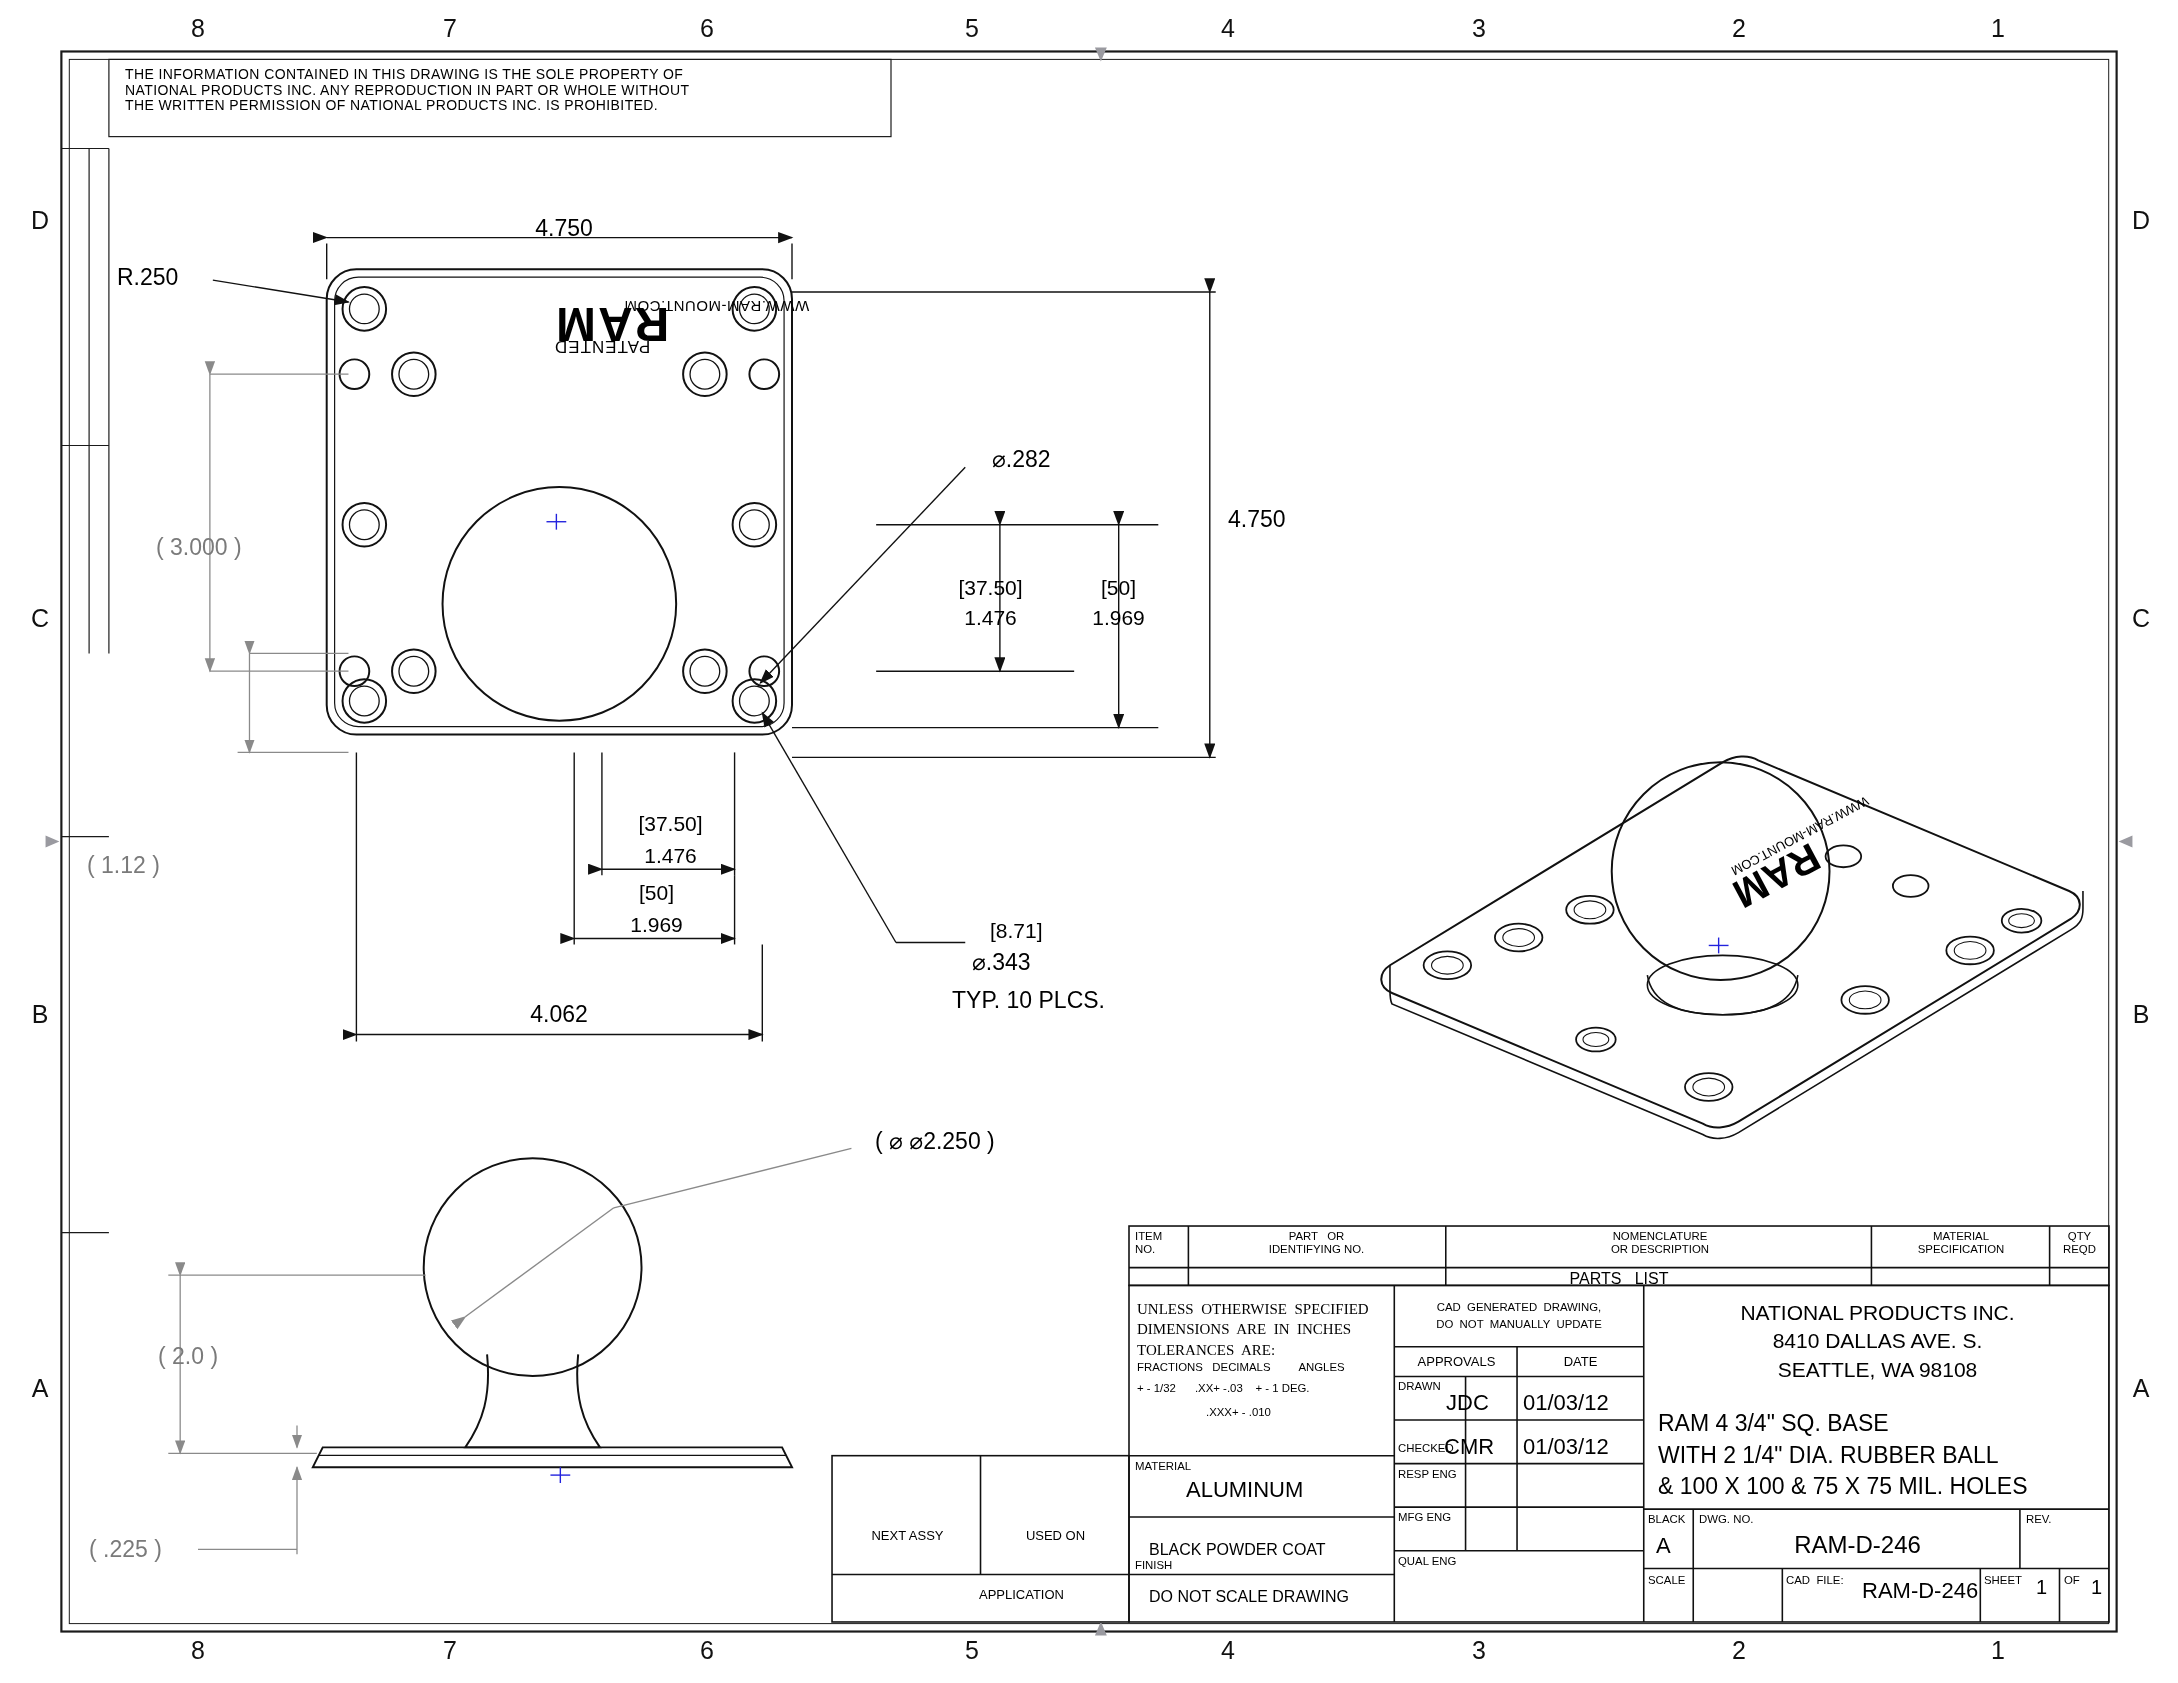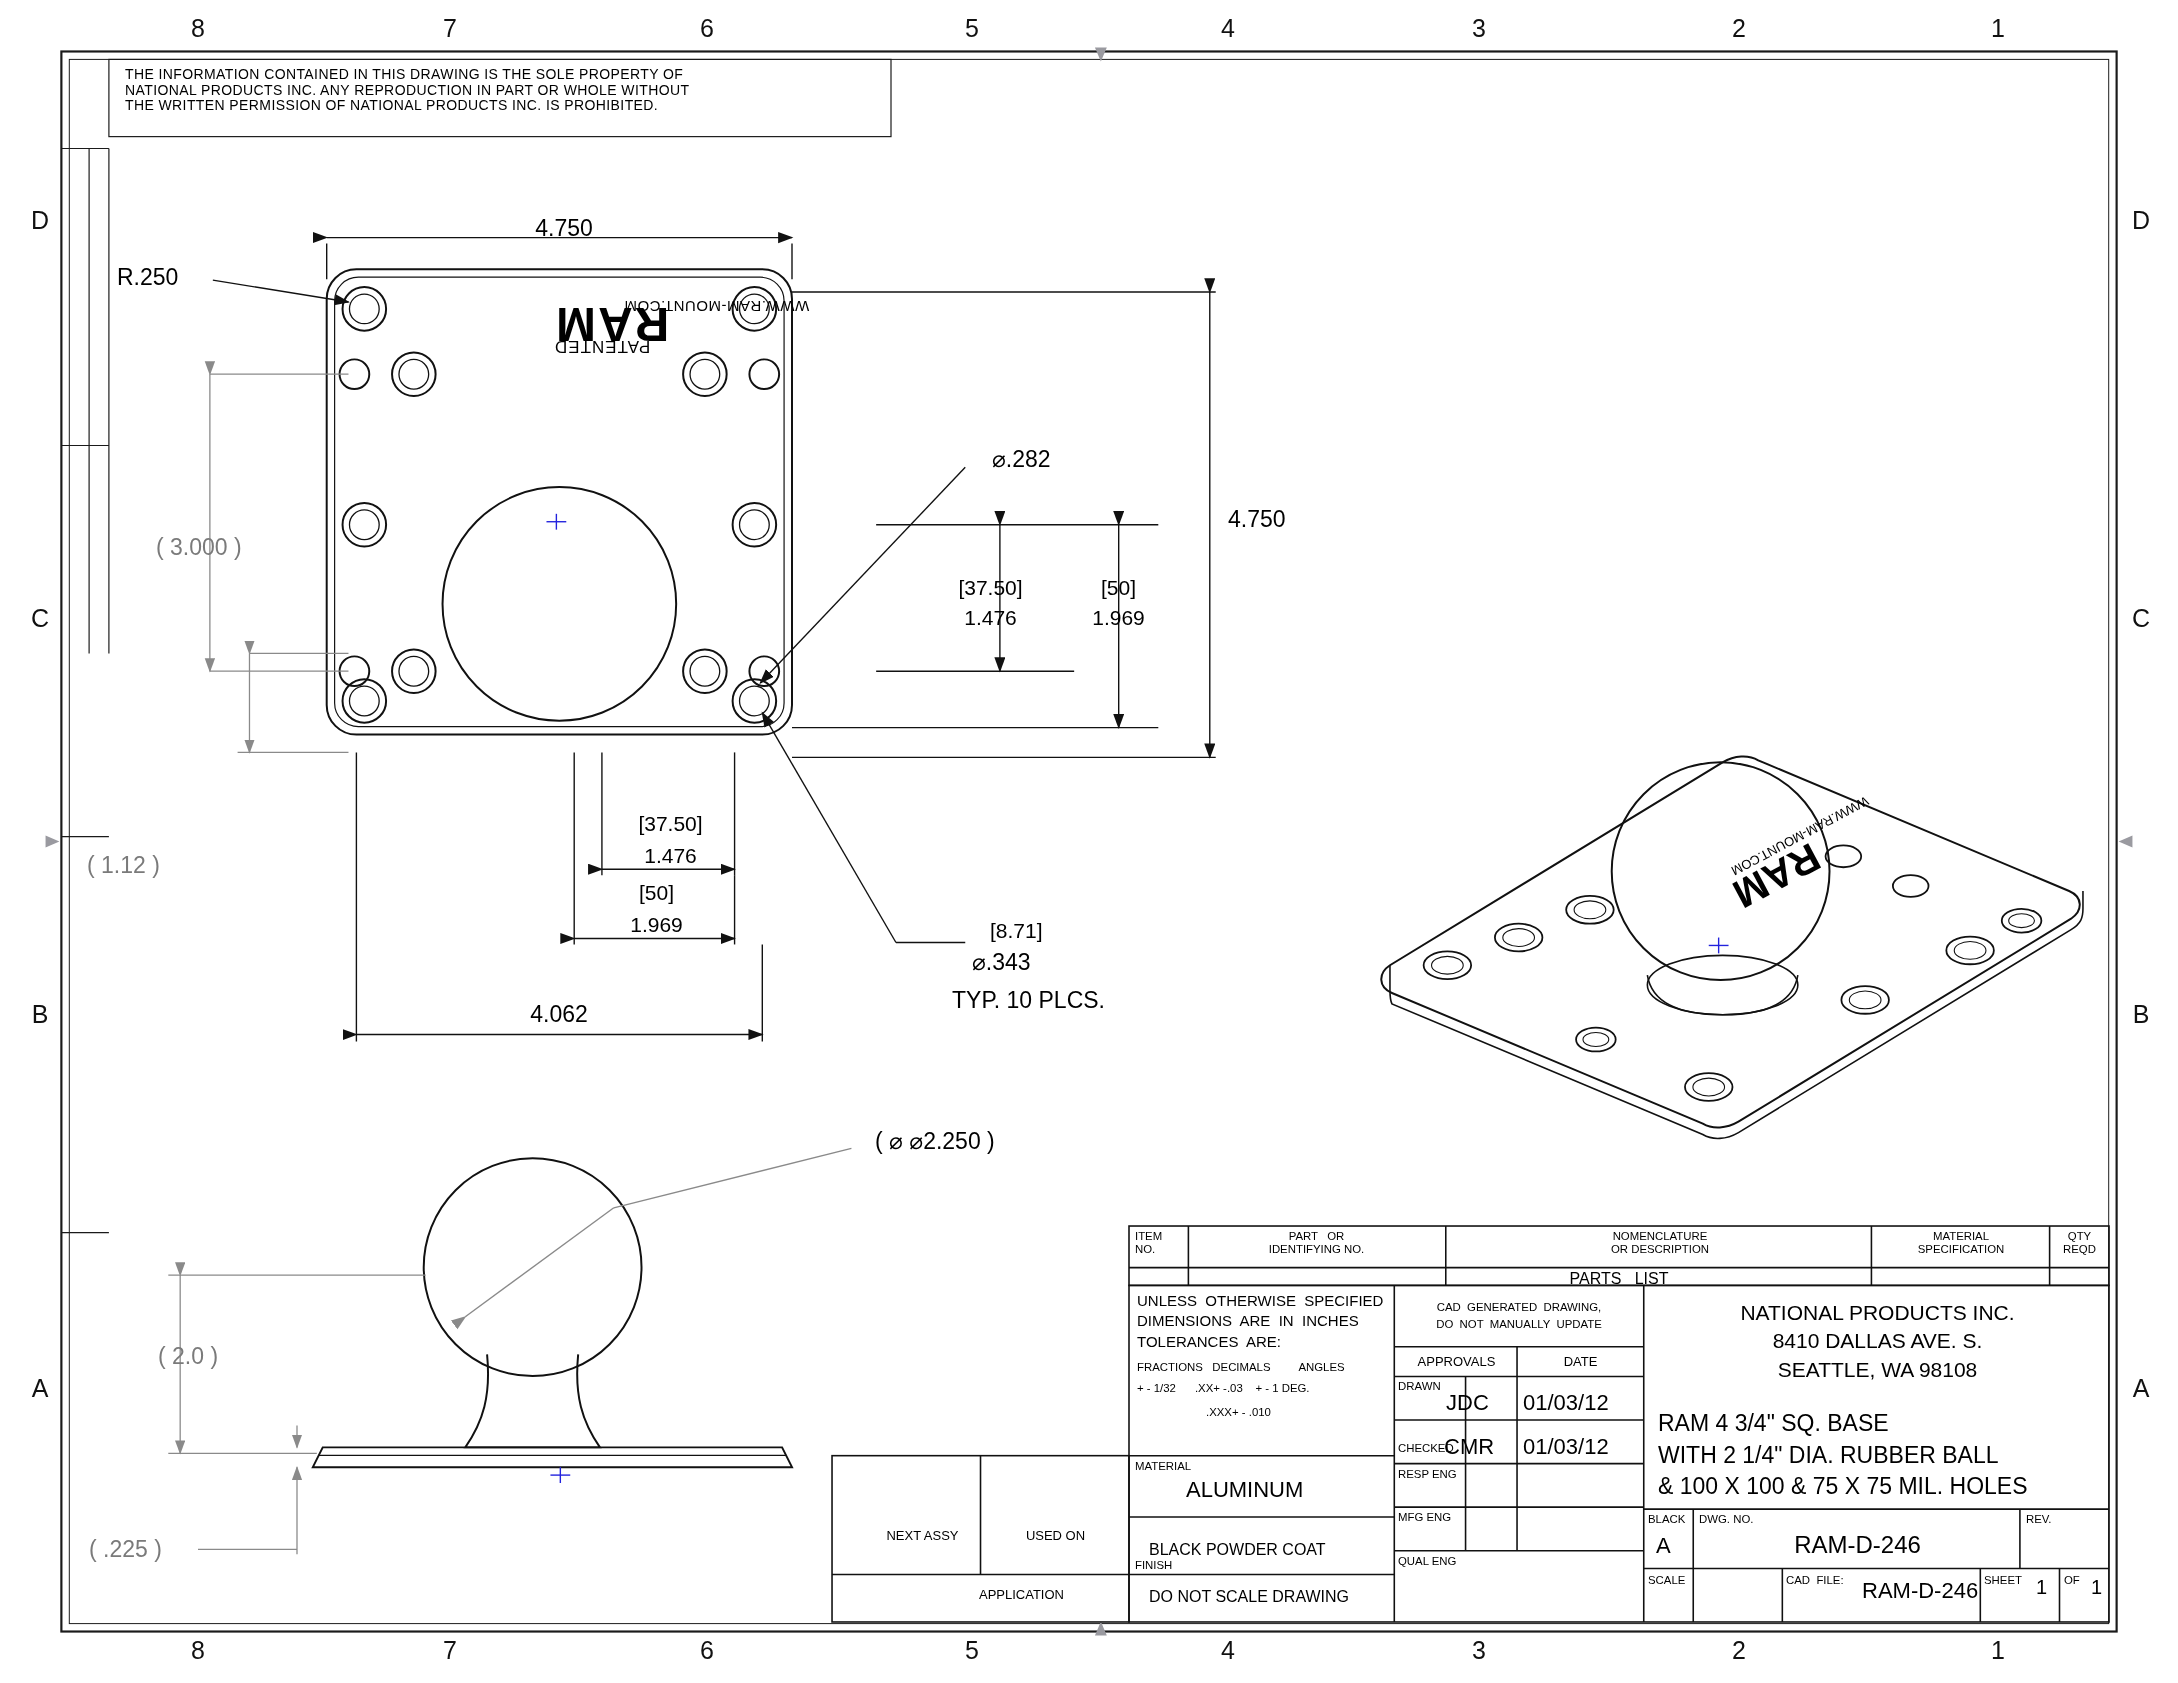--- a/index.html
+++ b/index.html
@@ -348,34 +348,34 @@
     <div class="tbtxt xsmall ctr" style="left:63px;top:4px;width:249px;">PART   OR
 IDENTIFYING NO.</div>
     <div class="tbtxt xsmall ctr" style="left:321px;top:4px;width:420px;">NOMENCLATURE
 OR DESCRIPTION</div>
     <div class="tbtxt xsmall ctr" style="left:746px;top:4px;width:172px;">MATERIAL
 SPECIFICATION</div>
     <div class="tbtxt xsmall ctr" style="left:923px;top:4px;width:55px;">QTY
 REQD</div>
     <div class="tbtxt med ctr" style="left:0px;top:44px;width:980px;">PARTS   LIST</div>
 
-    <div class="tbtxt" style="left:8px;top:65px;font-size:15px;line-height:1.35;">UNLESS  OTHERWISE  SPECIFIED
+    <div class="tbtxt" style="left:8px;top:73px;font-size:15px;line-height:1.35;font-family:Liberation Serif, serif;">UNLESS  OTHERWISE  SPECIFIED
 DIMENSIONS  ARE  IN  INCHES
 TOLERANCES  ARE:</div>
     <div class="tbtxt xsmall" style="left:8px;top:135px;">FRACTIONS   DECIMALS         ANGLES</div>
     <div class="tbtxt xsmall" style="left:8px;top:156px;">+ - 1/32      .XX+ -.03    + - 1 DEG.</div>
     <div class="tbtxt xsmall" style="left:77px;top:180px;">.XXX+ - .010</div>
 
     <div class="tbtxt xsmall" style="left:6px;top:234px;">MATERIAL</div>
     <div class="tbtxt big" style="left:57px;top:251px;">ALUMINUM</div>
     <div class="tbtxt xsmall" style="left:6px;top:295px;margin-top:38px;">FINISH</div>
     <div class="tbtxt med" style="left:20px;top:315px;">BLACK POWDER COAT</div>
     <div class="tbtxt med" style="left:20px;top:362px;">DO NOT SCALE DRAWING</div>
 
-    <div class="tbtxt small ctr" style="left:-295px;top:303px;width:147px;padding-left:15px;">NEXT ASSY</div>
+    <div class="tbtxt small ctr" style="left:-295px;top:303px;width:147px;">NEXT ASSY</div>
     <div class="tbtxt small ctr" style="left:-147px;top:303px;width:147px;">USED ON</div>
     <div class="tbtxt small ctr" style="left:-297px;top:362px;width:297px;margin-left:41px;">APPLICATION</div>
 
     <div class="tbtxt xsmall ctr" style="left:269px;top:73px;width:242px;line-height:1.5;">CAD  GENERATED  DRAWING,
 DO  NOT  MANUALLY  UPDATE</div>
     <div class="tbtxt small ctr" style="left:269px;top:129px;width:117px;">APPROVALS</div>
     <div class="tbtxt small ctr" style="left:390px;top:129px;width:123px;">DATE</div>
 
     <div class="tbtxt xsmall" style="left:269px;top:154px;">DRAWN</div>
     <div class="tbtxt big" style="left:317px;top:164px;">JDC</div>

